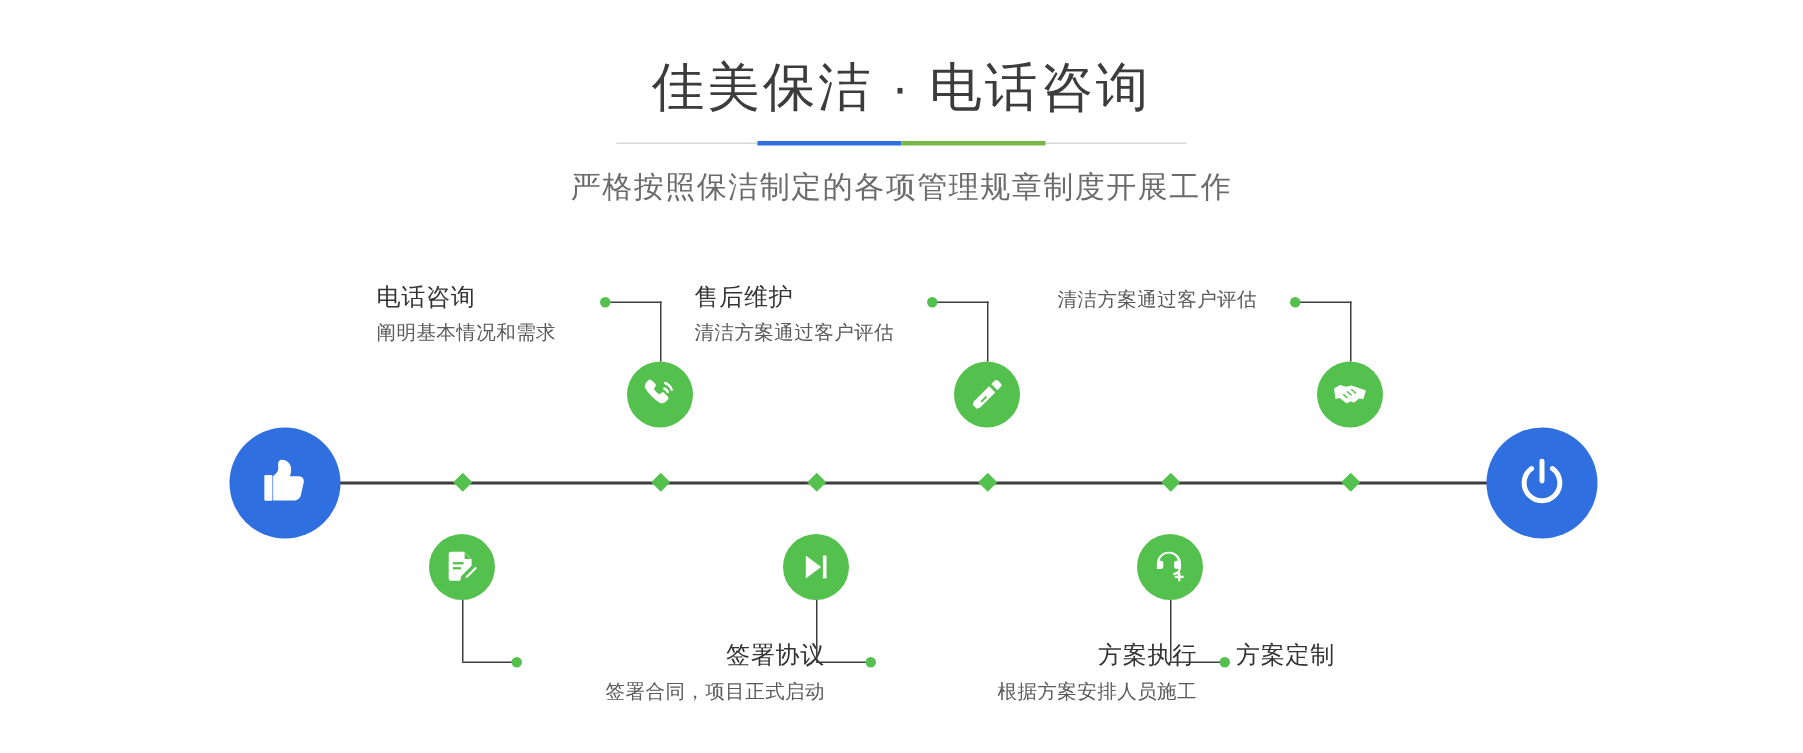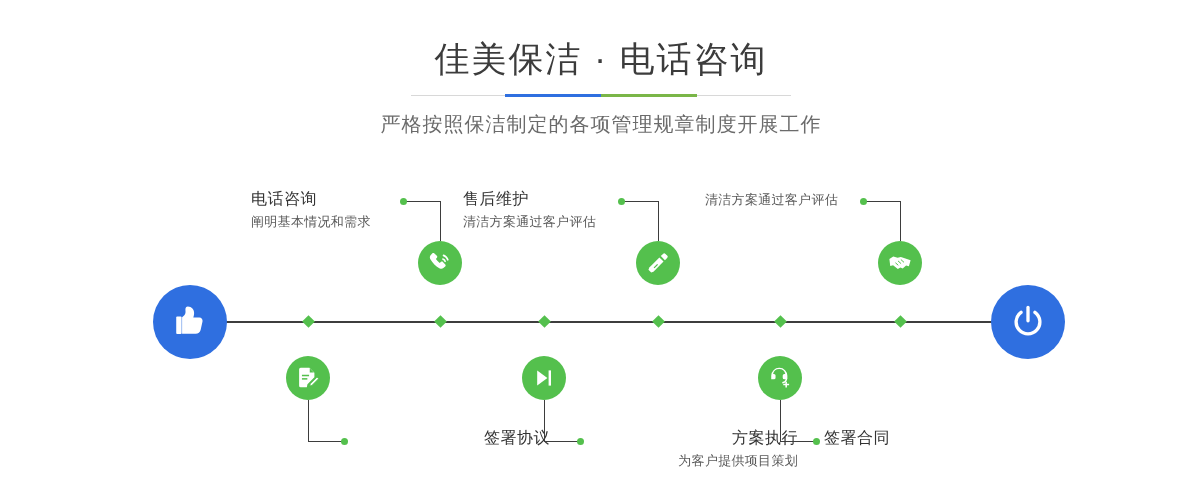--- a/index.html
+++ b/index.html
@@ -226,20 +226,21 @@
           <rect x="6.4" y="12.1" width="5" height="1.4" fill="#54c04d"></rect>
           <path d="M20.3 11.2l1.5 1.5-6.2 6.2-2 .5.5-2z" fill="#ffffff" stroke="#54c04d" stroke-width="0.8"></path>
         </svg>
       </span>
     </div>
     <div class="vline" style="left:308px; top:400px; height:41px;"></div>
     <div class="hline" style="left:308px; top:441px; width:36px;"></div>
     <div class="dot" style="left:341px; top:438px;"></div>
     <div class="label below" style="left:350px; top:427px; width:200px; text-align:right;">
       <div class="lab-title">签署协议</div>
+      <div class="lab-desc">签署合同，项目正式启动</div>
     </div>
 
     <div class="diamond" style="left:654px; top:317px;"></div>
     <div class="node" style="left:636px; top:241px;">
       <span>
         <svg width="26" height="26" viewBox="0 0 24 24" fill="#ffffff">
           <path d="M3.2 18.3l2.5 2.5 2.1-.8 9.3-9.3-3.8-3.8-9.3 9.3z"></path>
           <path d="M14.6 5.6l3.8 3.8 2-2a1.6 1.6 0 0 0 0-2.3l-1.5-1.5a1.6 1.6 0 0 0-2.3 0z"></path>
           <rect x="9.4" y="12.6" width="1.2" height="4.6" transform="rotate(45 10 14.9)" fill="#54c04d"></rect>
         </svg>
@@ -260,21 +261,21 @@
           <path d="M5.2 4.4v15.2L15.4 12z"></path>
           <rect x="16.6" y="4.4" width="2.4" height="15.2"></rect>
         </svg>
       </span>
     </div>
     <div class="vline" style="left:544px; top:400px; height:41px;"></div>
     <div class="hline" style="left:544px; top:441px; width:36px;"></div>
     <div class="dot" style="left:577px; top:438px;"></div>
     <div class="label below" style="left:588px; top:427px; width:210px; text-align:right;">
       <div class="lab-title">方案执行</div>
-      <div class="lab-desc">为客户提供项目策划</div>
+      <div class="lab-desc">根据方案安排人员施工</div>
     </div>
 
     <div class="diamond" style="left:896px; top:317px;"></div>
     <div class="node" style="left:878px; top:241px;">
       <span>
         <svg width="26" height="26" viewBox="0 0 24 24" fill="#ffffff">
           <path d="M2.2 8.3l3.6-2.2 4 1.1 3-.8 4.2 1.5 4.8 1.6-1.6 5.4-2.6-.5-3.1 2.6-2.1-.9-2.4 1.4-4.4-3.4-2.6.6z"></path>
           <path d="M7.8 11.8l2.6 2.3M10.2 10.1l2.8 2.5M12.8 8.8l2.9 2.6" stroke="#54c04d" stroke-width="0.9" fill="none"></path>
         </svg>
       </span>
@@ -292,17 +293,17 @@
         <svg width="26" height="26" viewBox="0 0 24 24" fill="#ffffff">
           <path d="M11.2 2.6a7.3 7.3 0 0 0-7.3 7.3v3.3h2.5a1.5 1.5 0 0 0 1.5-1.5v-2a1.5 1.5 0 0 0-1.5-1.5H5.6a5.8 5.8 0 0 1 11.3 0h-.9a1.5 1.5 0 0 0-1.5 1.5v2a1.5 1.5 0 0 0 1.5 1.5h1.3a3.5 3.5 0 0 1-3.2 2.4v1.5a5 5 0 0 0 4.6-4.1h.1V9.9a7.3 7.3 0 0 0-7.3-7.3z"></path>
           <path d="M18.4 15.4v2h2v1.4h-2v2H17v-2h-2v-1.4h2v-2z"></path>
         </svg>
       </span>
     </div>
     <div class="vline" style="left:780px; top:400px; height:41px;"></div>
     <div class="hline" style="left:780px; top:441px; width:36px;"></div>
     <div class="dot" style="left:813px; top:438px;"></div>
     <div class="label below" style="left:824px; top:427px; width:250px; text-align:left;">
-      <div class="lab-title">签署合同</div>
+      <div class="lab-title">方案定制</div>
     </div>
 
   </div>
 </div>
 
 </body></html>

